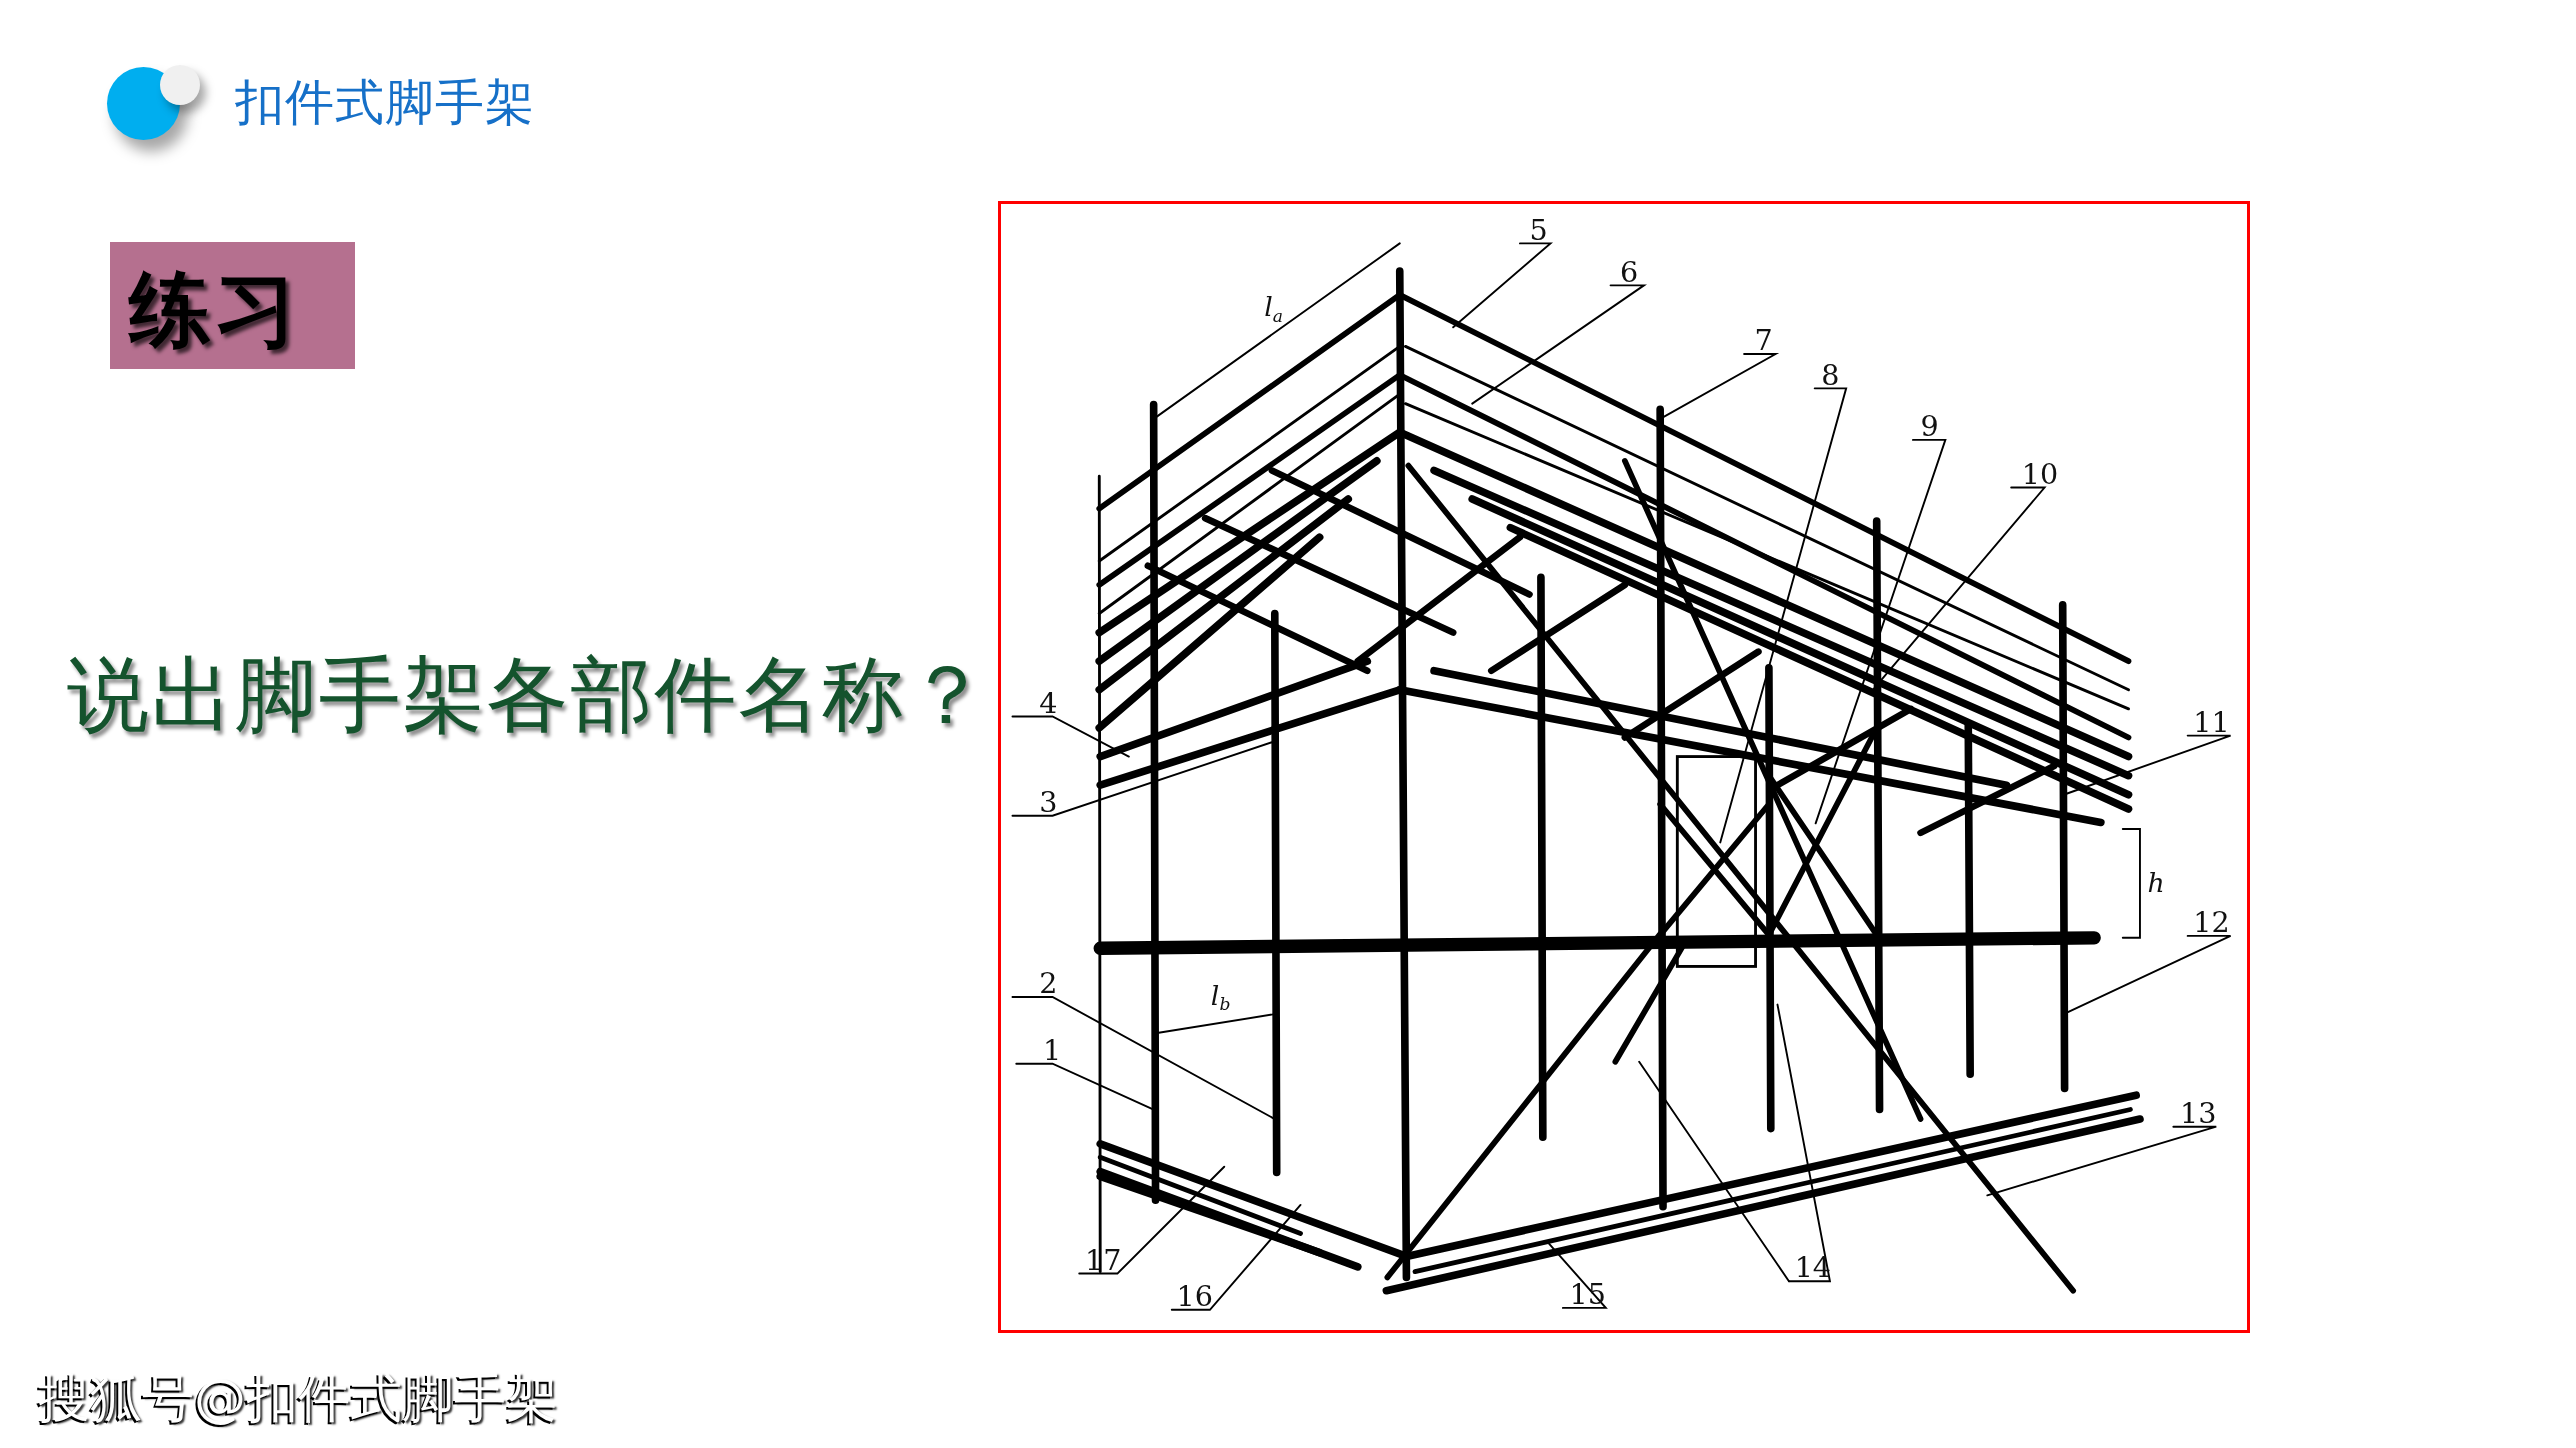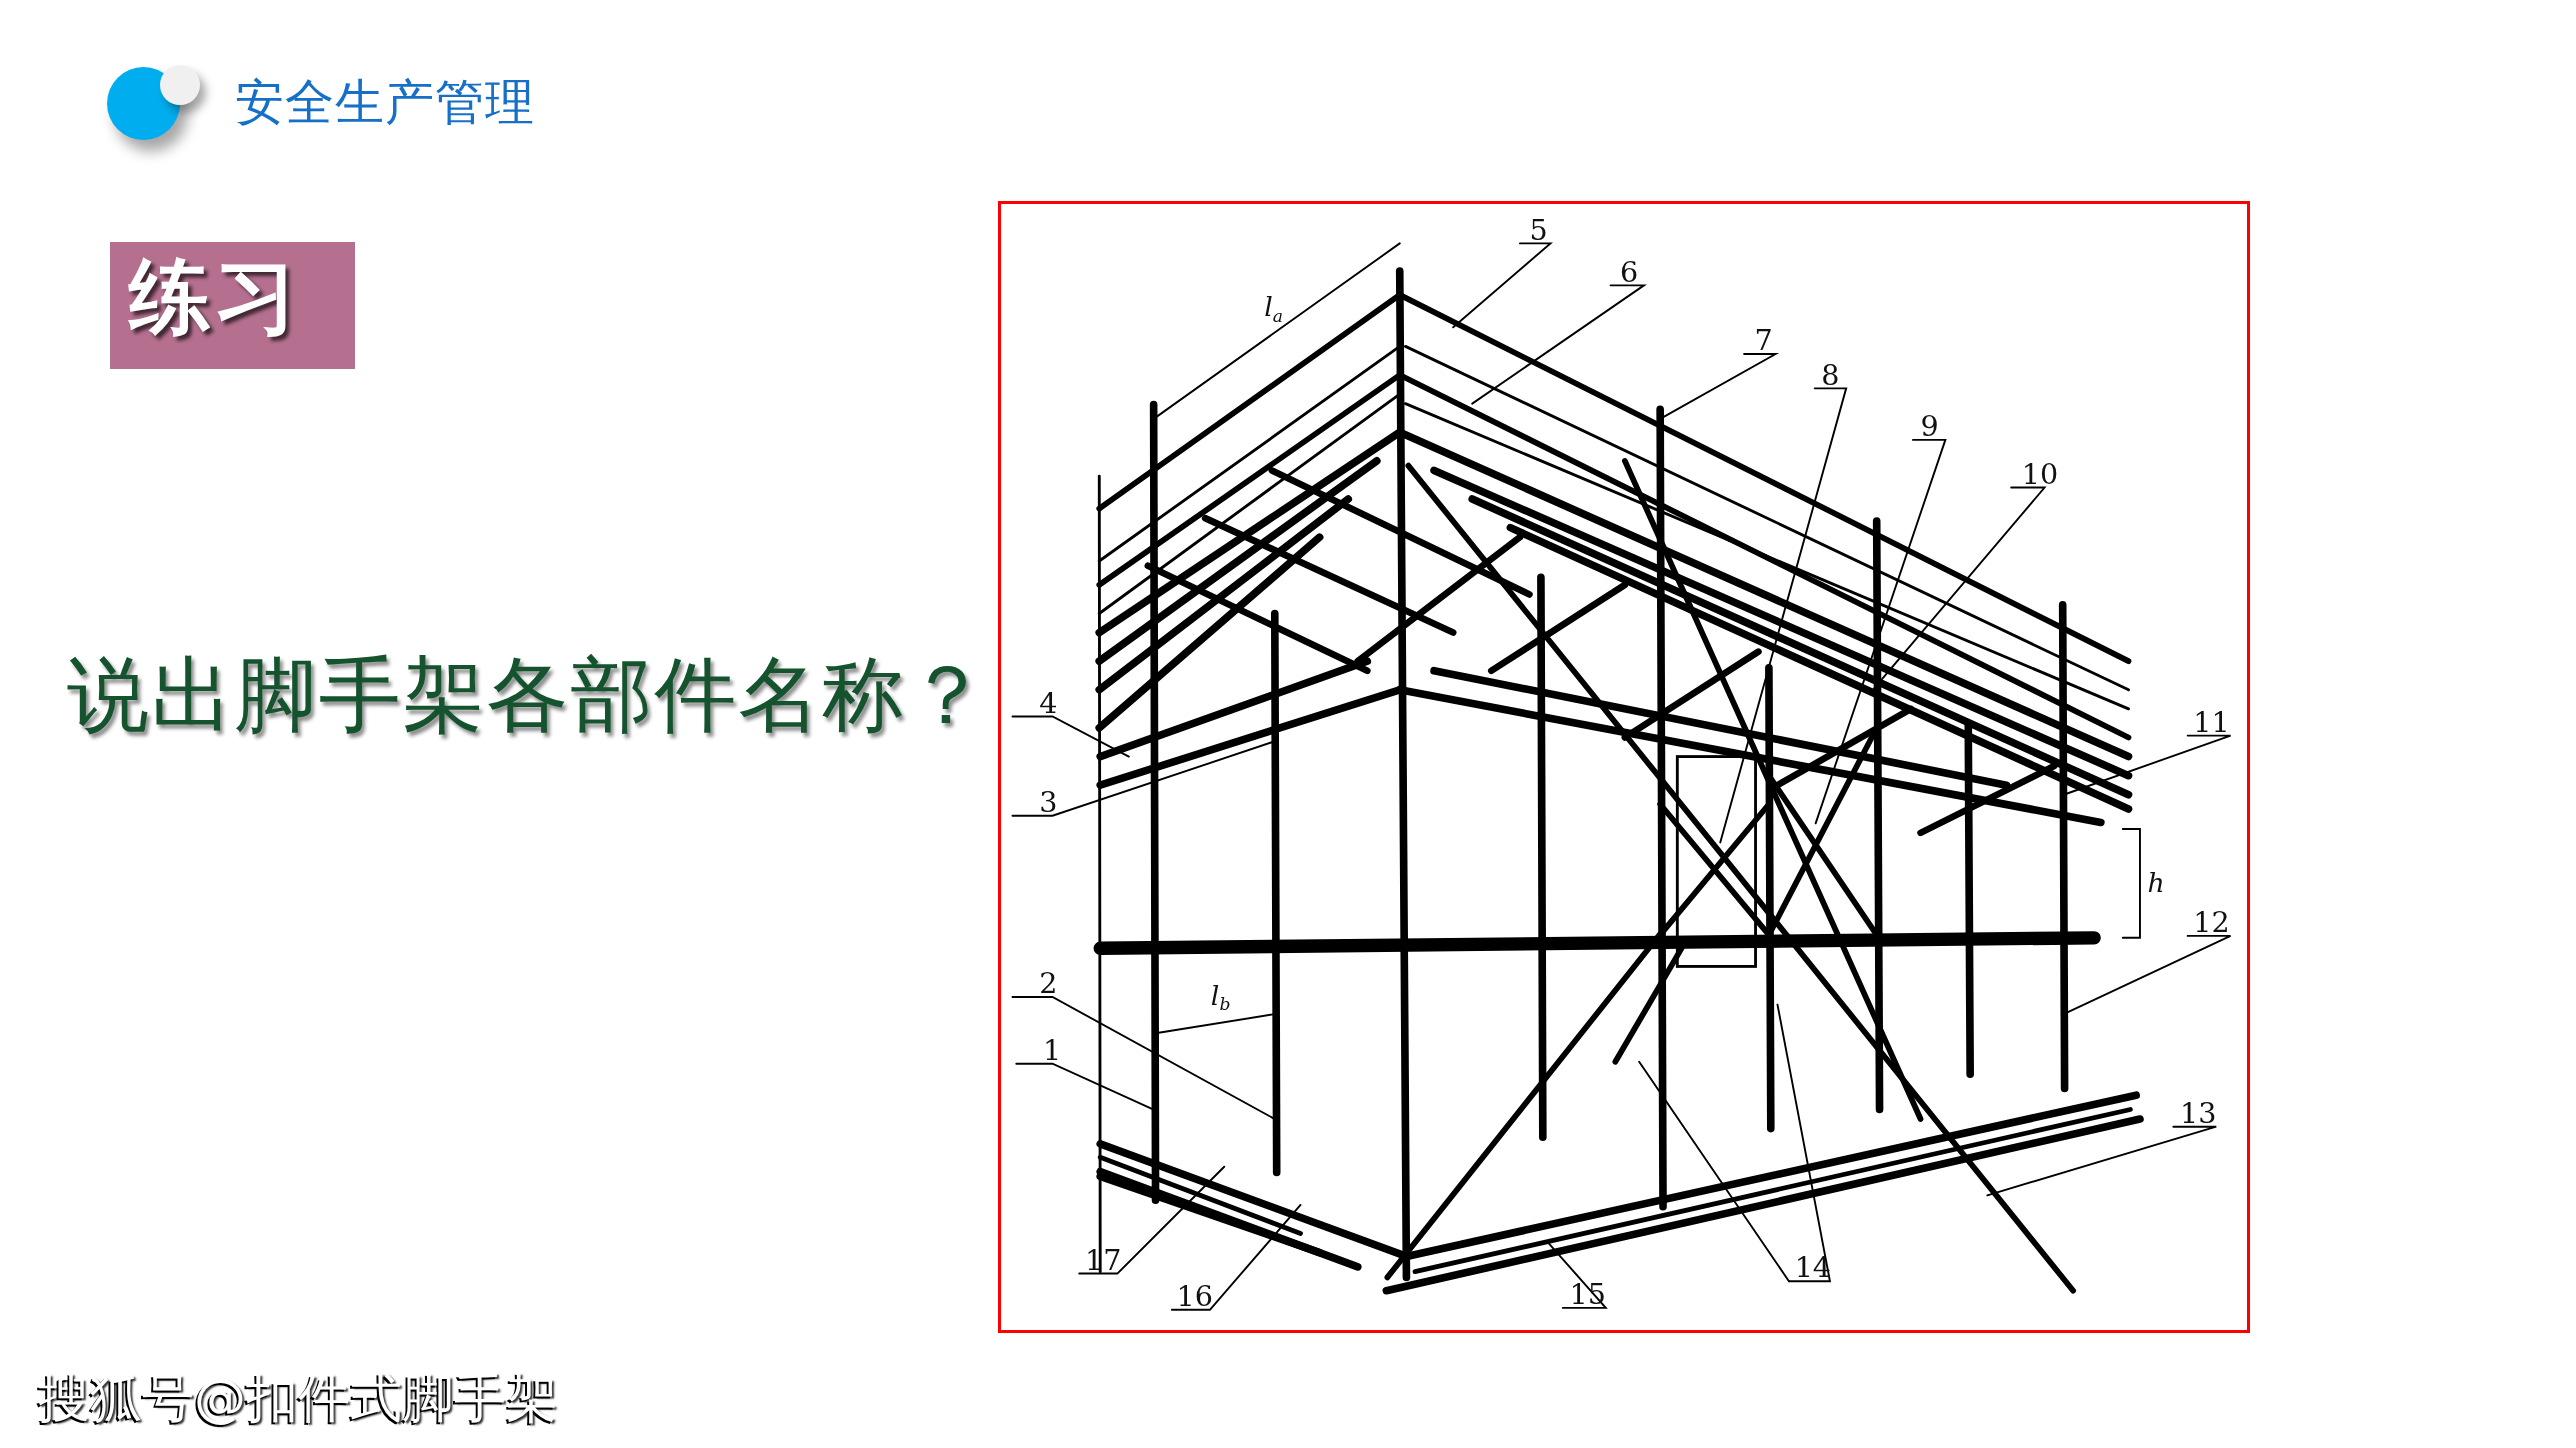--- a/index.html
+++ b/index.html
@@ -6,21 +6,21 @@
   body { width:2576px; height:1448px; position:relative; overflow:hidden;
          font-family:"DejaVu Sans", "Liberation Sans", sans-serif; }
   .logo { position:absolute; left:0; top:0; width:248px; height:172px; }
   .logo .blue { position:absolute; left:107px; top:67px; width:73px; height:73px; border-radius:50%;
                 background:#00aeef; box-shadow: 7.6px 11.4px 13.4px rgba(0,0,0,0.35); }
   .logo .white { position:absolute; left:160px; top:65px; width:40px; height:40px; border-radius:50%;
                  background:#f0f0f0; box-shadow: 5.7px 7.6px 9.5px rgba(0,0,0,0.35); }
   .title { position:absolute; left:235px; top:74px; font-size:49px; line-height:57px; color:#1670c8;
            letter-spacing:1px; white-space:nowrap; font-family:"DejaVu Sans", sans-serif; }
   .practice-box { position:absolute; left:110px; top:242px; width:245px; height:127px; background:#b5708f; }
-  .practice-text { position:absolute; left:19px; top:5px; font-size:82px; line-height:99px; color:#ffffff;
+  .practice-text { position:absolute; left:19px; top:18px; font-size:82px; line-height:99px; color:#000000;
                    font-family:"DejaVu Serif", "Liberation Serif", serif; font-weight:bold;
                    text-shadow: 3.8px 3.8px 3.8px rgba(0,0,0,0.65); white-space:nowrap; letter-spacing:3.8px; }
   .question { position:absolute; left:67px; top:645px; font-size:82px; line-height:99px; color:#14532d;
               font-family:"DejaVu Serif", "Liberation Serif", serif; white-space:nowrap; letter-spacing:1.9px;
               text-shadow: 2.9px 3.8px 3.8px rgba(0,0,0,0.45); }
   .figure { position:absolute; left:998px; top:201px; width:1246px; height:1126px; border:3.8px solid #ff0000;
             background:#ffffff; }
   .figure svg { position:absolute; left:-998px; top:-201px; width:2576px; height:1448px; overflow:visible; }
   .lbl { font-family:"DejaVu Serif", "Liberation Serif", serif; font-size:30px; fill:#111; }
   .lbl-it { font-family:"DejaVu Serif", "Liberation Serif", serif; font-size:28px; font-style:italic; fill:#111; }
@@ -28,21 +28,21 @@
                white-space:nowrap; font-family:"DejaVu Sans", sans-serif;
                text-shadow: -1.9px 1.9px 0 #000, 1.9px 1.9px 1.9px #333; }
 </style>
 </head>
 <body>
 
 <div class="logo">
   <div class="blue"></div>
   <div class="white"></div>
 </div>
-<div class="title">安全生产管理</div>
+<div class="title">扣件式脚手架</div>
 
 <div class="practice-box">
   <div class="practice-text">练习</div>
 </div>
 
 <div class="question">说出脚手架各部件名称？</div>
 
 <div class="figure">
   <svg viewBox="0 0 2700 1518" xmlns="http://www.w3.org/2000/svg">
     <g stroke="#000" fill="none" stroke-linecap="round">

